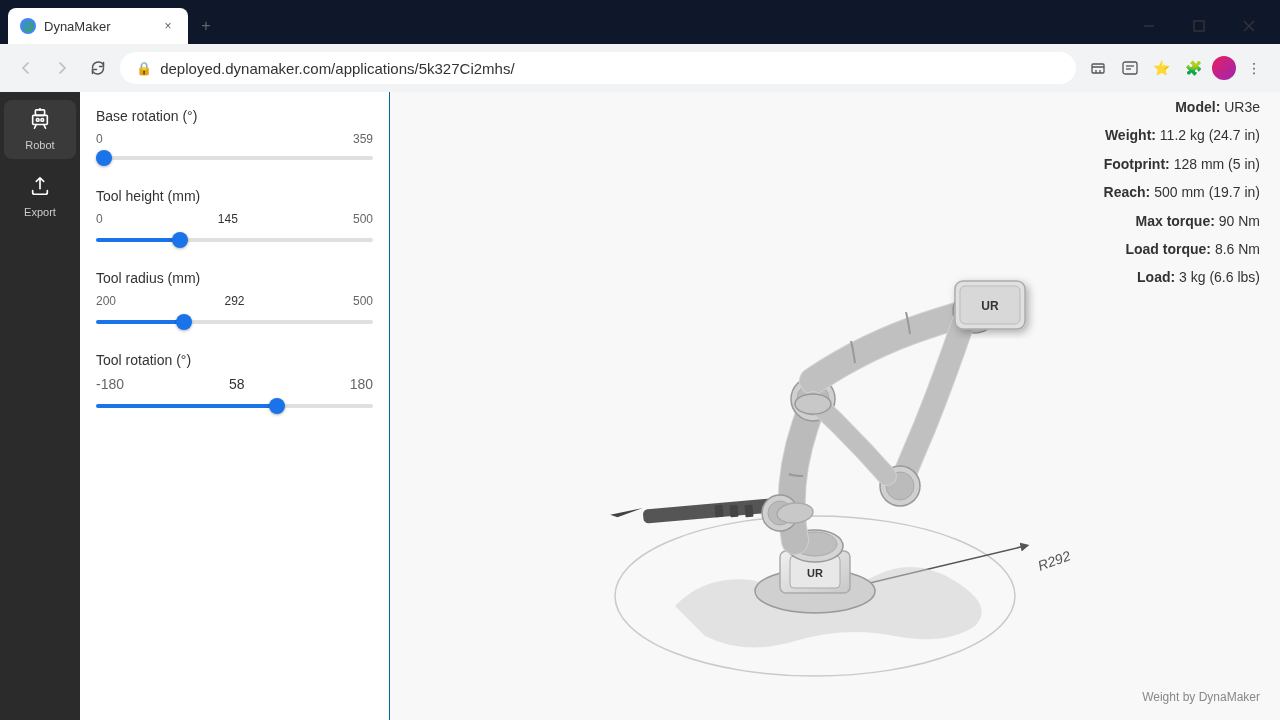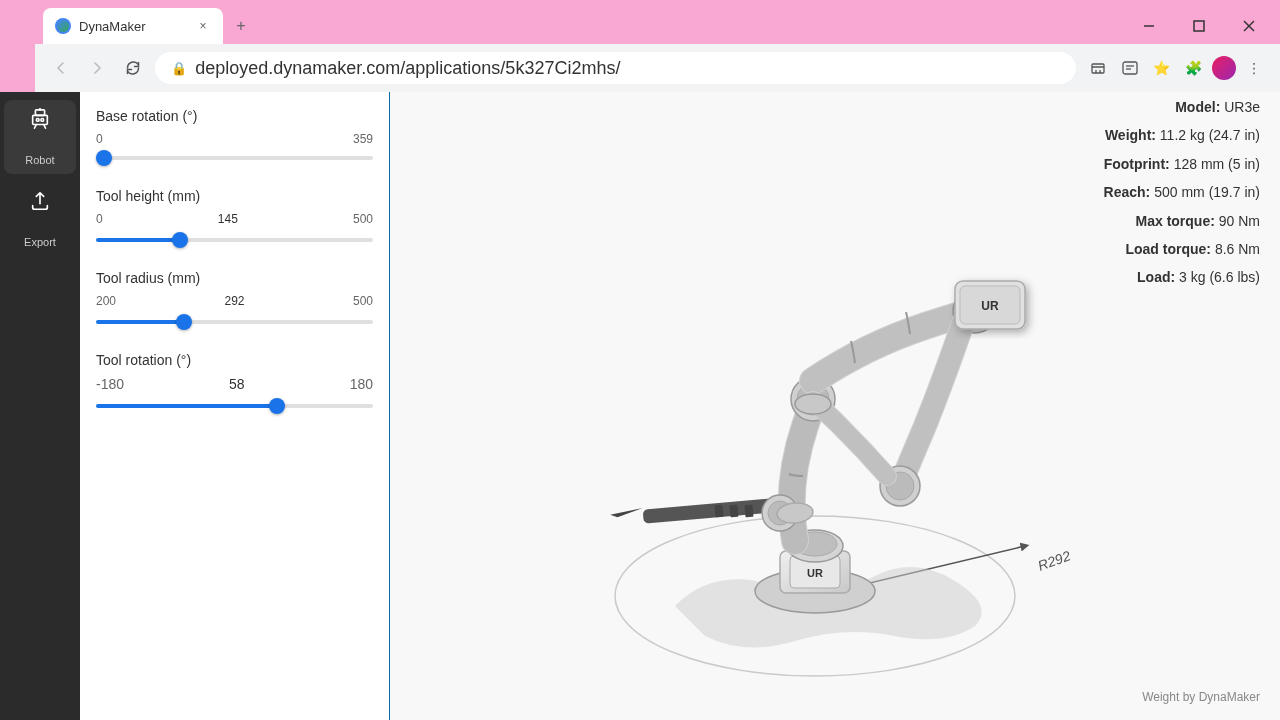--- a/index.html
+++ b/index.html
@@ -1,45 +1,45 @@
 <!DOCTYPE html>
 <html><head>
   <meta charset="utf-8">
   <style>
     * { margin: 0; padding: 0; box-sizing: border-box; }
     body { font-family: Arial, sans-serif; background: #fff; width: 1280px; height: 720px; overflow: hidden; display: flex; flex-direction: column; }
 
     
-    .browser-chrome { background: #f9a8d4; width: 100%; flex-shrink: 0; padding-left: 35px; }
+    .browser-chrome { background: #0f172a; width: 100%; flex-shrink: 0; }
     .title-bar { display: flex; align-items: center; padding: 8px 8px 0 8px; gap: 4px; }
     .tab { display: flex; align-items: center; background: #fff; border-radius: 8px 8px 0 0; padding: 6px 12px; gap: 8px; min-width: 180px; height: 36px; }
     .tab-icon { width: 16px; height: 16px; border-radius: 50%; background: #4285f4; display: flex; align-items: center; justify-content: center; flex-shrink: 0; }
     .tab-favicon { width: 12px; height: 12px; border-radius: 50%; background: linear-gradient(135deg, #4285f4, #34a853); }
     .tab-title { font-size: 13px; color: #333; flex: 1; }
     .tab-close { width: 16px; height: 16px; border-radius: 50%; display: flex; align-items: center; justify-content: center; cursor: pointer; font-size: 12px; color: #666; }
     .new-tab-btn { width: 28px; height: 28px; border-radius: 50%; display: flex; align-items: center; justify-content: center; cursor: pointer; font-size: 16px; color: #666; }
     .window-controls { margin-left: auto; display: flex; gap: 4px; align-items: center; }
     .win-btn { width: 46px; height: 28px; display: flex; align-items: center; justify-content: center; cursor: pointer; border-radius: 4px; }
     .win-btn svg { width: 12px; height: 12px; }
 
     .nav-bar { display: flex; align-items: center; padding: 8px 12px; gap: 8px; background: #f1f3f4; }
     .nav-btn { width: 28px; height: 28px; border-radius: 50%; display: flex; align-items: center; justify-content: center; cursor: pointer; color: #666; font-size: 14px; }
     .nav-btn.disabled { opacity: 0.4; cursor: default; }
     .address-bar { flex: 1; background: #fff; border-radius: 20px; padding: 6px 16px; font-size: 13px; color: #333; display: flex; align-items: center; gap: 8px; height: 32px; }
-    .address-text { flex: 1; font-size: 18px; color: #333; }
+    .address-text { flex: 1; font-size: 15px; color: #333; }
     .nav-extras { display: flex; gap: 4px; align-items: center; }
     .nav-extra-btn { width: 28px; height: 28px; border-radius: 50%; display: flex; align-items: center; justify-content: center; cursor: pointer; color: #555; font-size: 14px; }
     .avatar { width: 24px; height: 24px; border-radius: 50%; background: linear-gradient(135deg, #e91e63, #9c27b0); }
 
     
     .app-body { display: flex; flex: 1; overflow: hidden; }
 
     
     .sidebar { width: 80px; background: #2b2b2b; display: flex; flex-direction: column; align-items: center; padding: 8px 0; gap: 8px; flex-shrink: 0; }
-    .sidebar-item { display: flex; flex-direction: column; align-items: center; gap: 19px; padding: 8px 12px; cursor: pointer; border-radius: 8px; width: 72px; }
+    .sidebar-item { display: flex; flex-direction: column; align-items: center; gap: 4px; padding: 8px 12px; cursor: pointer; border-radius: 8px; width: 72px; }
     .sidebar-item.active { background: #3a3a3a; }
     .sidebar-icon { color: #fff; font-size: 20px; }
     .sidebar-label { color: #ccc; font-size: 11px; }
 
     
     .controls-panel { width: 310px; background: #fff; border-right: 1px solid #0369a1; padding: 16px; flex-shrink: 0; overflow-y: auto; }
     .control-group { margin-bottom: 24px; }
     .control-label { font-size: 14px; color: #333; margin-bottom: 8px; font-weight: 400; }
 
     

